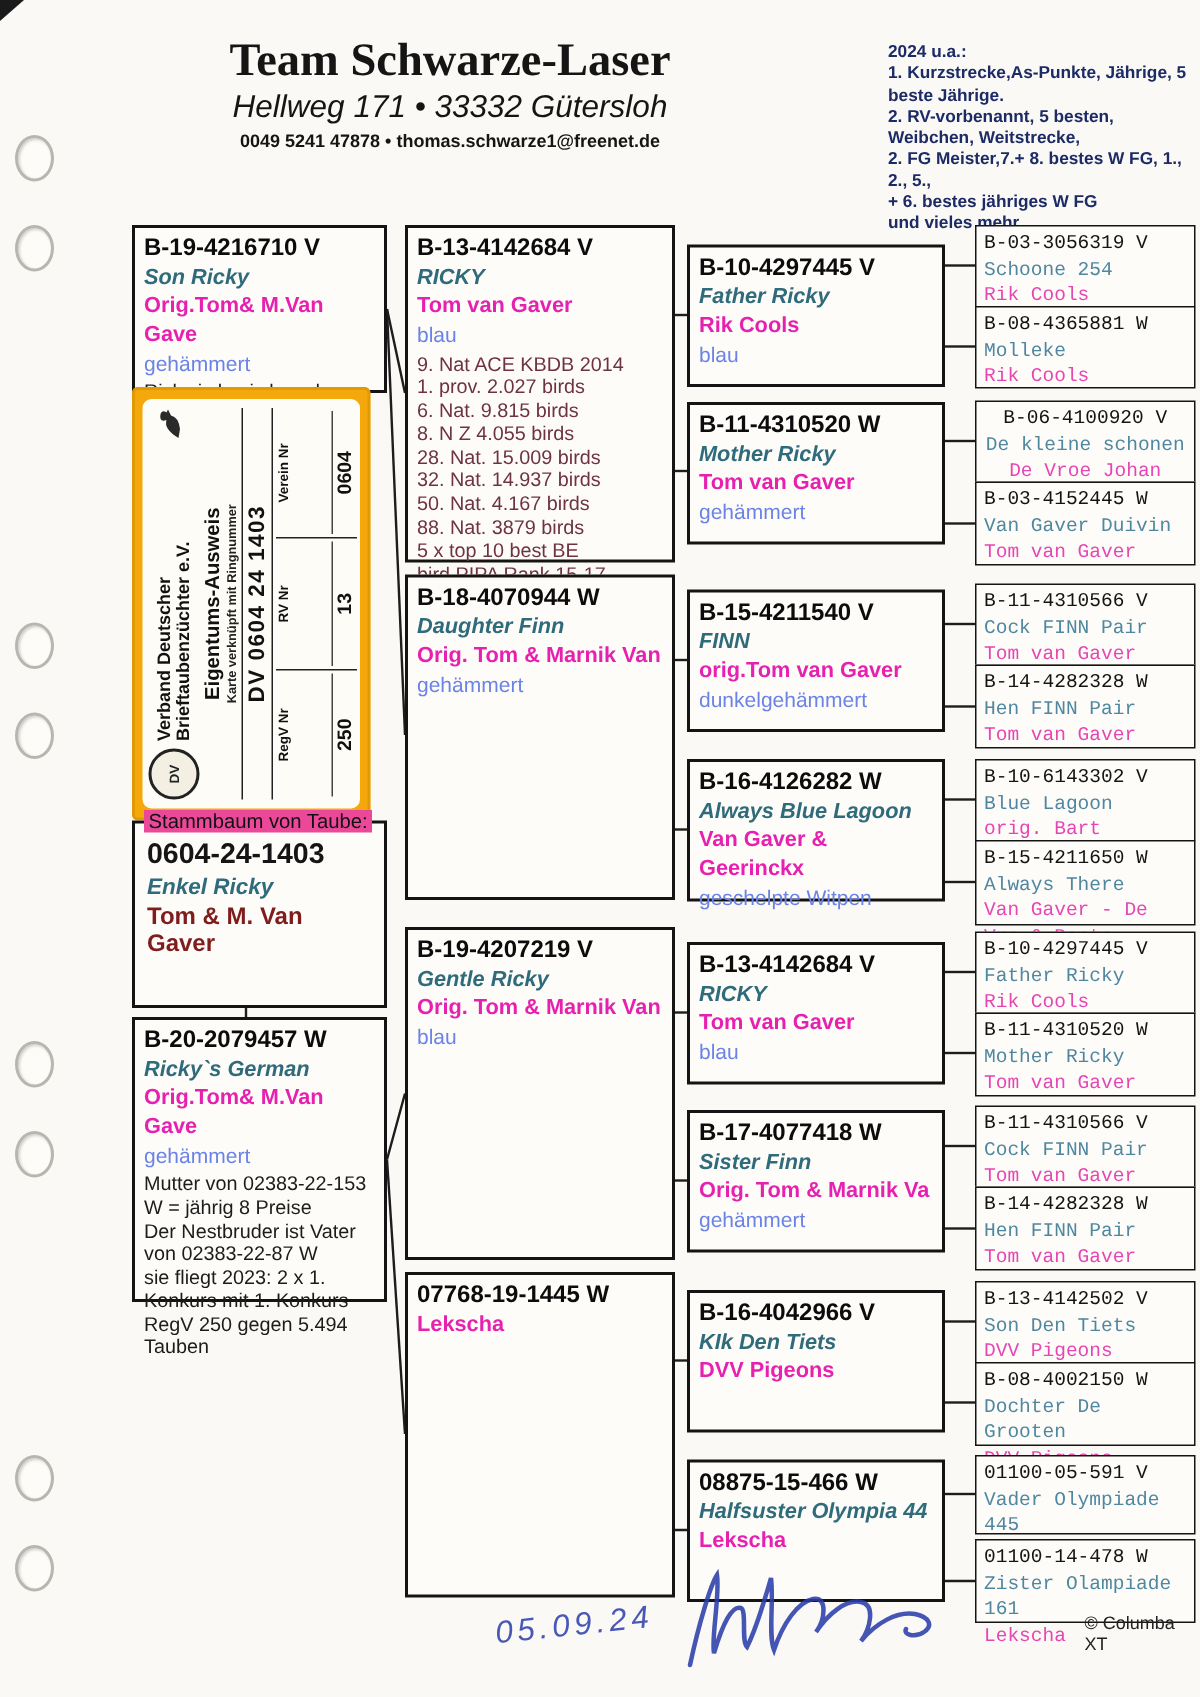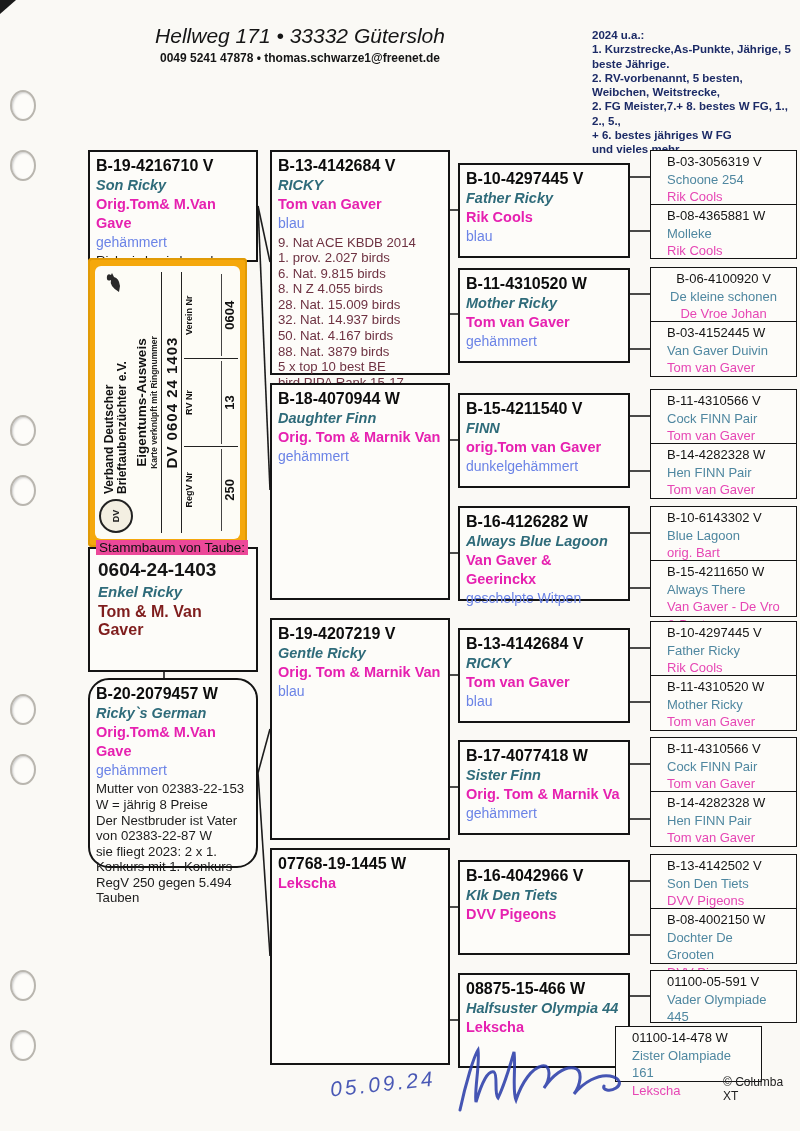--- a/index.html
+++ b/index.html
@@ -16,21 +16,21 @@
     border:2px solid #b9b6af;background:#fdfcf9;box-shadow:inset 1px 1px 2px #ccc;}
   
   .header{position:absolute;left:60px;top:22px;width:480px;text-align:center;}
   .team-title{font-family:"Liberation Serif","DejaVu Serif",serif;font-weight:bold;font-size:31px;line-height:1.15;}
   .team-address{font-style:italic;font-size:21px;margin-top:2px;}
   .team-contact{font-weight:bold;font-size:12px;margin-top:3px;}
   .achievements{position:absolute;left:592px;top:28px;width:206px;
     color:#1c2b66;font-weight:bold;font-size:11.5px;line-height:1.24;white-space:pre-line;}
   
   .pbox{position:absolute;border:2px solid #141414;background:#fdfcf9;padding:4px 6px;box-sizing:border-box;}
-  .pbox.small{border-width:1.5px;padding:2px 16px;}
+  .pbox.small{border-width:1.5px;padding:2px 5px;font-family:Liberation Mono, monospace;}
   .ring{font-weight:bold;font-size:16px;line-height:1.25;color:#0c0c0c;}
   .bname{font-weight:bold;font-style:italic;font-size:14.5px;line-height:1.3;color:#2f6b7a;}
   .owner{font-weight:bold;font-size:14.5px;line-height:1.3;color:#e621b0;}
   .colorline{font-size:14px;line-height:1.35;color:#6b83e6;}
   .notes{font-size:13.2px;line-height:1.18;color:#1c1c1c;white-space:pre-line;margin-top:2px;}
   .notes.maroon{color:#6e3242;}
   .small .ring{font-weight:normal;font-size:13px;line-height:1.35;color:#141414;}
   .small .bname{font-weight:normal;font-style:normal;font-size:13px;line-height:1.35;color:#4f87a0;}
   .small .owner{font-weight:normal;font-size:13px;line-height:1.35;color:#e646b4;}
   
@@ -73,20 +73,21 @@
 <div class="punch-hole" style="top:90px"></div>
 <div class="punch-hole" style="top:150px"></div>
 <div class="punch-hole" style="top:415px"></div>
 <div class="punch-hole" style="top:475px"></div>
 <div class="punch-hole" style="top:694px"></div>
 <div class="punch-hole" style="top:754px"></div>
 <div class="punch-hole" style="top:970px"></div>
 <div class="punch-hole" style="top:1030px"></div>
 
 <div class="header">
+  <div class="team-title">Team Schwarze-Laser</div>
   <div class="team-address">Hellweg 171 • 33332 Gütersloh</div>
   <div class="team-contact">0049 5241 47878 • thomas.schwarze1@freenet.de</div>
 </div>
 <div class="achievements">2024 u.a.:
 1. Kurzstrecke,As-Punkte, Jährige, 5 beste Jährige.
 2. RV-vorbenannt, 5 besten, Weibchen, Weitstrecke,
 2. FG Meister,7.+ 8. bestes W FG, 1., 2., 5.,
 + 6. bestes jähriges W FG
 und vieles mehr</div>
 
@@ -171,21 +172,21 @@
   </div>
 </div>
 
 <div class="main-frame">
   <div class="frame-label">Stammbaum von Taube:</div>
   <div class="main-ring">0604-24-1403</div>
   <div class="main-name">Enkel Ricky</div>
   <div class="main-owner">Tom &amp; M. Van Gaver</div>
 </div>
 
-<div class="pbox" style="left:88px;top:678px;width:170px;height:190px;border-radius:21px;">
+<div class="pbox" style="left:88px;top:678px;width:170px;height:190px;">
   <div class="ring">B-20-2079457 W</div>
   <div class="bname">Ricky`s German</div>
   <div class="owner">Orig.Tom&amp; M.Van Gave</div>
   <div class="colorline">gehämmert</div>
   <div class="notes">Mutter von 02383-22-153
 W = jährig 8 Preise
 Der Nestbruder ist Vater
 von 02383-22-87 W
 sie fliegt 2023: 2 x 1.
 Konkurs mit 1. Konkurs
@@ -340,21 +341,21 @@
 </div>
 <div class="pbox small" style="left:650px;top:908px;width:147px;height:56px;">
   <div class="ring">B-08-4002150 W</div>
   <div class="bname">Dochter De Grooten</div>
   <div class="owner">DVV Pigeons</div>
 </div>
 <div class="pbox small" style="left:650px;top:970px;width:147px;height:53px;">
   <div class="ring">01100-05-591 V</div>
   <div class="bname">Vader Olympiade 445</div>
 </div>
-<div class="pbox small" style="left:615px;top:1026px;width:147px;height:56px;">
+<div class="pbox small" style="left:650px;top:1026px;width:147px;height:56px;">
   <div class="ring">01100-14-478 W</div>
   <div class="bname">Zister Olampiade 161</div>
   <div class="owner">Lekscha</div>
 </div>
 
 <div class="hand-date">05.09.24</div>
 <div class="signature">
   <svg width="200" height="75" viewBox="0 0 200 75">
     <path d="M8 68 C14 40 22 14 26 8 C28 22 22 50 24 60 C30 40 36 28 42 30 C46 32 42 52 46 56 C52 44 58 24 62 10 C64 26 60 48 64 58 C70 40 80 26 90 24 C100 22 98 38 92 46 C100 34 112 24 122 26 C132 28 128 44 122 52 C132 40 146 32 158 34 C168 36 170 42 164 46 C158 50 150 48 152 44" fill="none" stroke="#2b3daa" stroke-width="3" stroke-linecap="round" opacity="0.88"></path>
   </svg>

